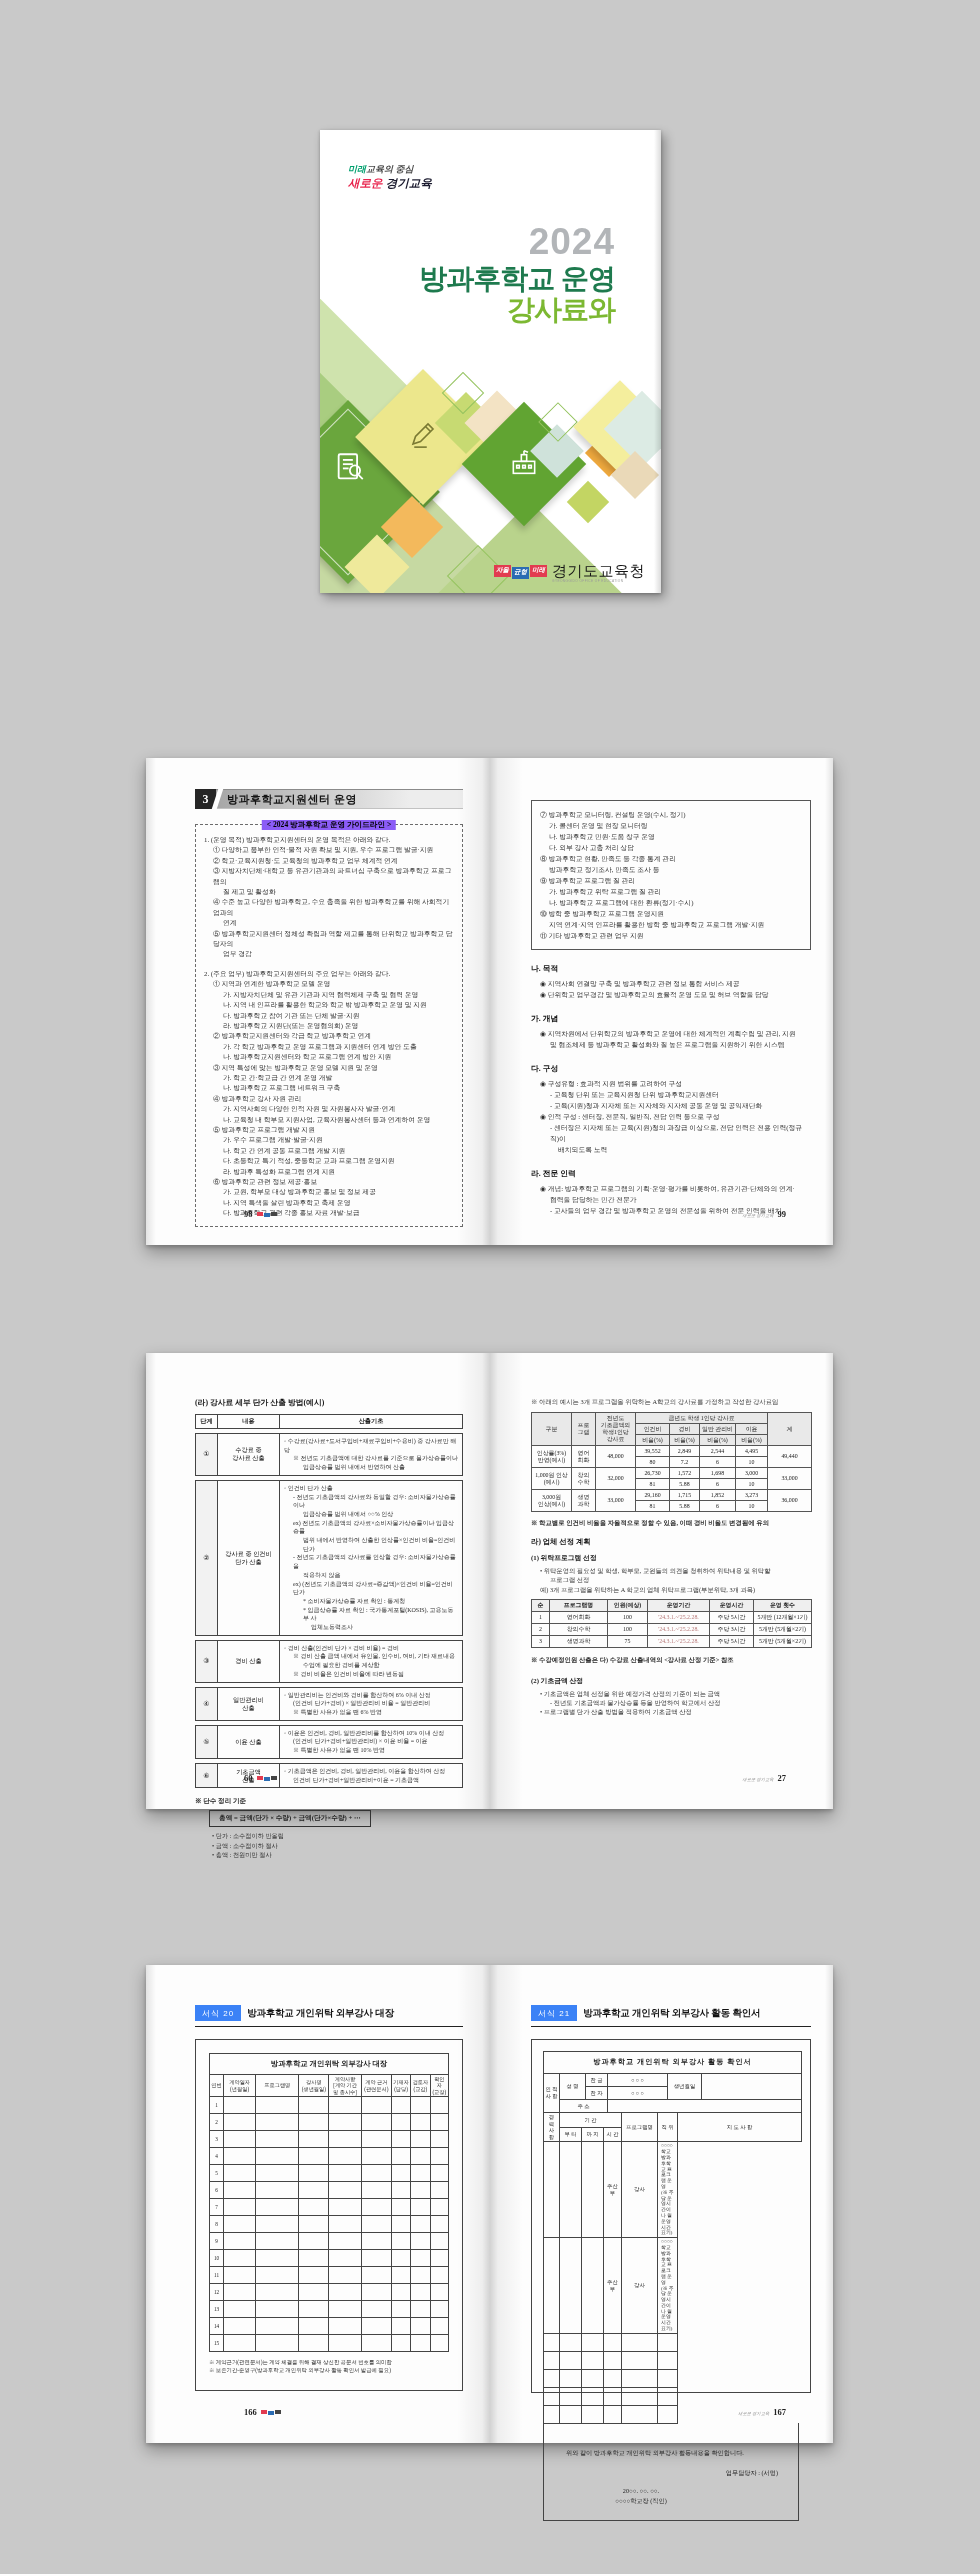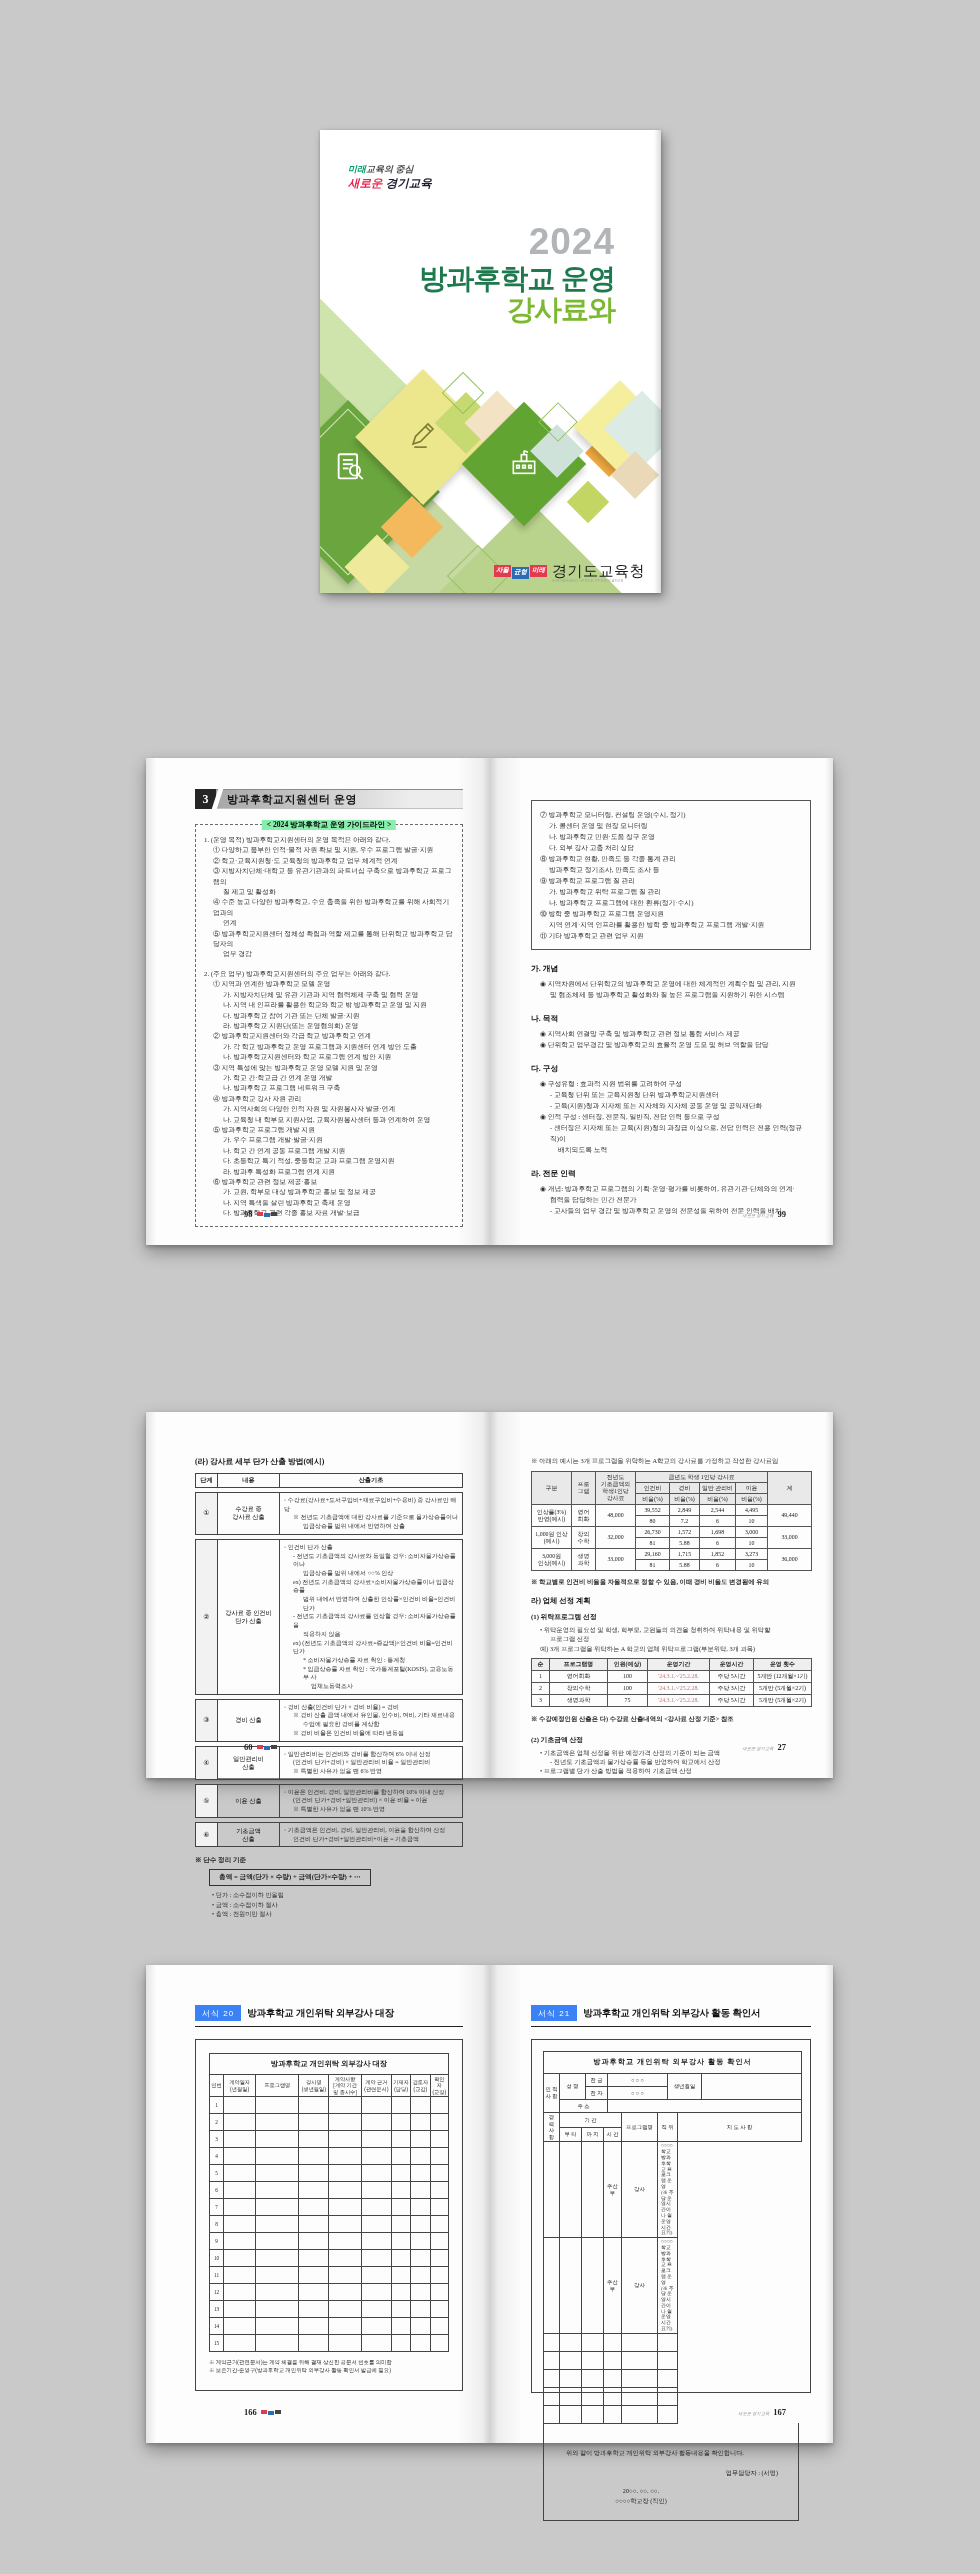--- a/index.html
+++ b/index.html
@@ -33,21 +33,21 @@
   .flag.f0,.flag.f2{background:#e23b50}
   .flag.f1{background:#2b6cb3;transform:translateY(2px)}
   .orgwrap{text-align:left}
   .org{font-size:15px;font-weight:400;color:#151515;letter-spacing:.5px;line-height:1.1}
   .orgcap{font-size:3.2px;color:#9a9a9a;letter-spacing:.4px}
 
   
   .spread{position:absolute;left:146px;width:687px;background:#fdfdfd;
           box-shadow:0 7px 16px rgba(0,0,0,.33), 0 2px 4px rgba(0,0,0,.22)}
   #spread1{top:758px;height:487px}
-  #spread2{top:1412px;height:366px}
+  #spread2{top:1353px;height:456px}
   #spread3{top:1965px;height:478px}
   .spine{position:absolute;top:0;bottom:0;left:50%;width:66px;transform:translateX(-50%);z-index:6;
          background:linear-gradient(90deg,rgba(0,0,0,0),rgba(0,0,0,.06) 38%,rgba(0,0,0,.17) 50%,rgba(0,0,0,.06) 62%,rgba(0,0,0,0))}
   .edgeL{position:absolute;left:0;top:0;bottom:0;width:10px;z-index:6;
          background:linear-gradient(90deg,rgba(0,0,0,.10),rgba(0,0,0,0))}
   .edgeR{position:absolute;right:0;top:0;bottom:0;width:8px;z-index:6;
          background:linear-gradient(270deg,rgba(0,0,0,.10),rgba(0,0,0,0))}
   .page{position:absolute;top:0;bottom:0;width:343px}
   .page.left{left:0}.page.right{right:0}
   .pc{position:absolute;top:0;bottom:0}
@@ -60,21 +60,21 @@
 
   
   .secbar{display:flex;align-items:stretch;height:20px;margin-top:31px;
           background:linear-gradient(90deg,#9f9f9f,#ededed 80%);
           box-shadow:inset 0 1px 0 #8a8a8a, inset 0 -1px 0 #c2c2c2}
   .secnum{width:21px;background:#262626;color:#fff;font-weight:800;font-size:12px;
           display:flex;align-items:center;justify-content:center}
   .secstripe{width:5px;background:#fff;transform:skewX(-18deg);margin-left:-1px}
   .sectitle{font-size:11px;font-weight:800;color:#141414;padding:3px 0 0 7px;letter-spacing:.5px}
   .gbox{position:relative;margin-top:15px;border:1px dashed #6b6b6b;padding:10px 8px 7px}
-  .gbox-title{position:absolute;top:-5px;left:50%;transform:translateX(-50%);background:#86efac;
+  .gbox-title{position:absolute;top:-5px;left:50%;transform:translateX(-50%);background:#8b5cf6;
               padding:0 5px;font-weight:700;font-size:7.6px;white-space:nowrap}
   .glines{font-size:6.8px;line-height:10.4px;color:#2e2e2e}
   .cbox{border:1px solid #555;padding:8px;margin-top:42px}
   .clines{font-size:6.8px;line-height:11px;color:#2e2e2e}
   .sec{margin-top:13px}
   .sech{font-size:7.8px;font-weight:800;color:#111}
   .seclines{font-size:6.8px;line-height:11px;margin-top:4px;color:#2e2e2e}
 
   
   .pfootL{position:absolute;left:49px;bottom:26px;display:flex;align-items:center;gap:4px;z-index:7}
@@ -281,33 +281,33 @@
             <div class="ln l1">방과후학교 정기조사, 만족도 조사 등</div>
             <div class="ln">⑨ 방과후학교 프로그램 질 관리</div>
             <div class="ln l1">가. 방과후학교 위탁 프로그램 질 관리</div>
             <div class="ln l1">나. 방과후학교 프로그램에 대한 환류(정기·수시)</div>
             <div class="ln">⑩ 방학 중 방과후학교 프로그램 운영지원</div>
             <div class="ln l1">지역 연계·지역 인프라를 활용한 방학 중 방과후학교 프로그램 개발·지원</div>
             <div class="ln">⑪ 기타 방과후학교 관련 업무 지원</div>
           </div>
       </div>
       <div class="sec">
+        <div class="sech">나. 목적</div>
+        <div class="seclines">
+
+        <div class="ln l1">◉ 지역사회 연결망 구축 및 방과후학교 관련 정보 통합 서비스 제공</div>
+            <div class="ln l1">◉ 단위학교 업무경감 및 방과후학교의 효율적 운영 도모 및 허브 역할을 담당</div>
+          </div>
+      </div>
+      <div class="sec">
         <div class="sech">가. 개념</div>
         <div class="seclines">
 
         <div class="ln l1">◉ 지역차원에서 단위학교의 방과후학교 운영에 대한 체계적인 계획수립 및 관리, 지원</div>
             <div class="ln l2">및 협조체제 등 방과후학교 활성화와 질 높은 프로그램을 지원하기 위한 시스템</div>
-          </div>
-      </div>
-      <div class="sec">
-        <div class="sech">나. 목적</div>
-        <div class="seclines">
-
-        <div class="ln l1">◉ 지역사회 연결망 구축 및 방과후학교 관련 정보 통합 서비스 제공</div>
-            <div class="ln l1">◉ 단위학교 업무경감 및 방과후학교의 효율적 운영 도모 및 허브 역할을 담당</div>
           </div>
       </div>
       <div class="sec">
         <div class="sech">다. 구성</div>
         <div class="seclines">
 
         <div class="ln l1">◉ 구성유형 : 효과적 지원 범위를 고려하여 구성</div>
             <div class="ln l2">- 교육청 단위 또는 교육지원청 단위 방과후학교지원센터</div>
             <div class="ln l2">- 교육(지원)청과 지자체 또는 지자체와 지자체 공동 운영 및 공익재단화</div>
             <div class="ln l1">◉ 인적 구성 : 센터장, 전문직, 일반직, 전담 인력 등으로 구성</div>

